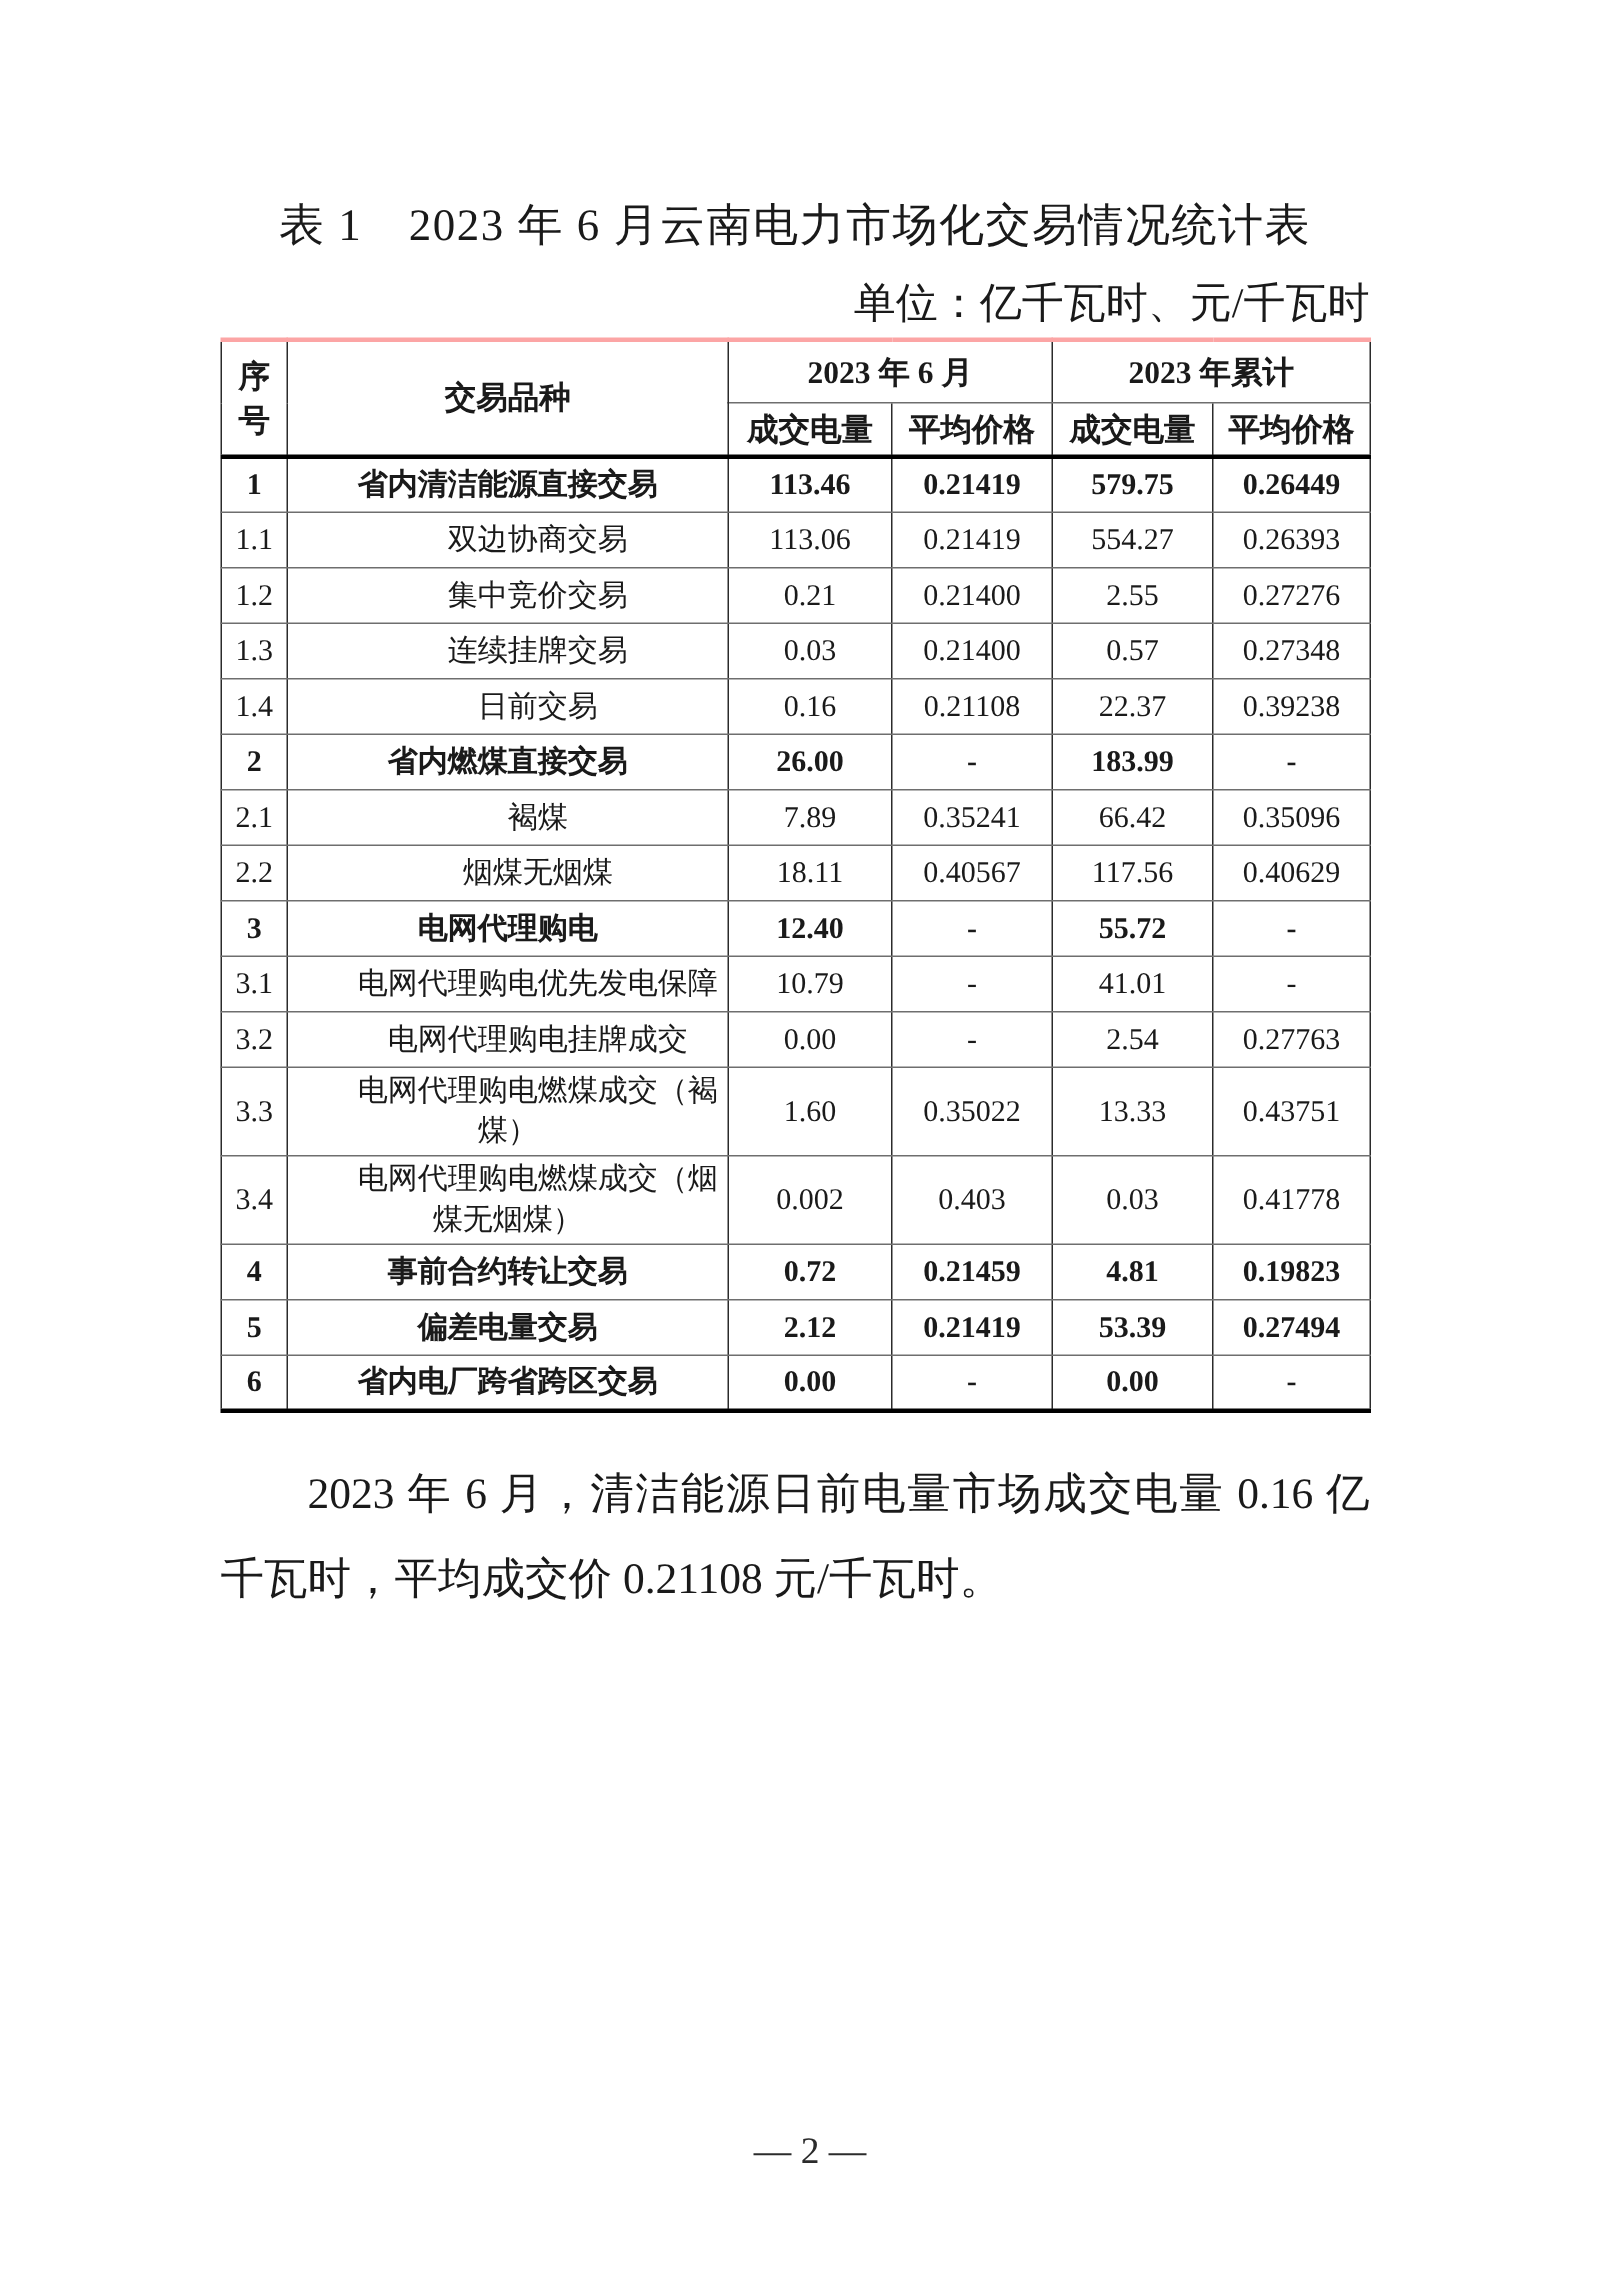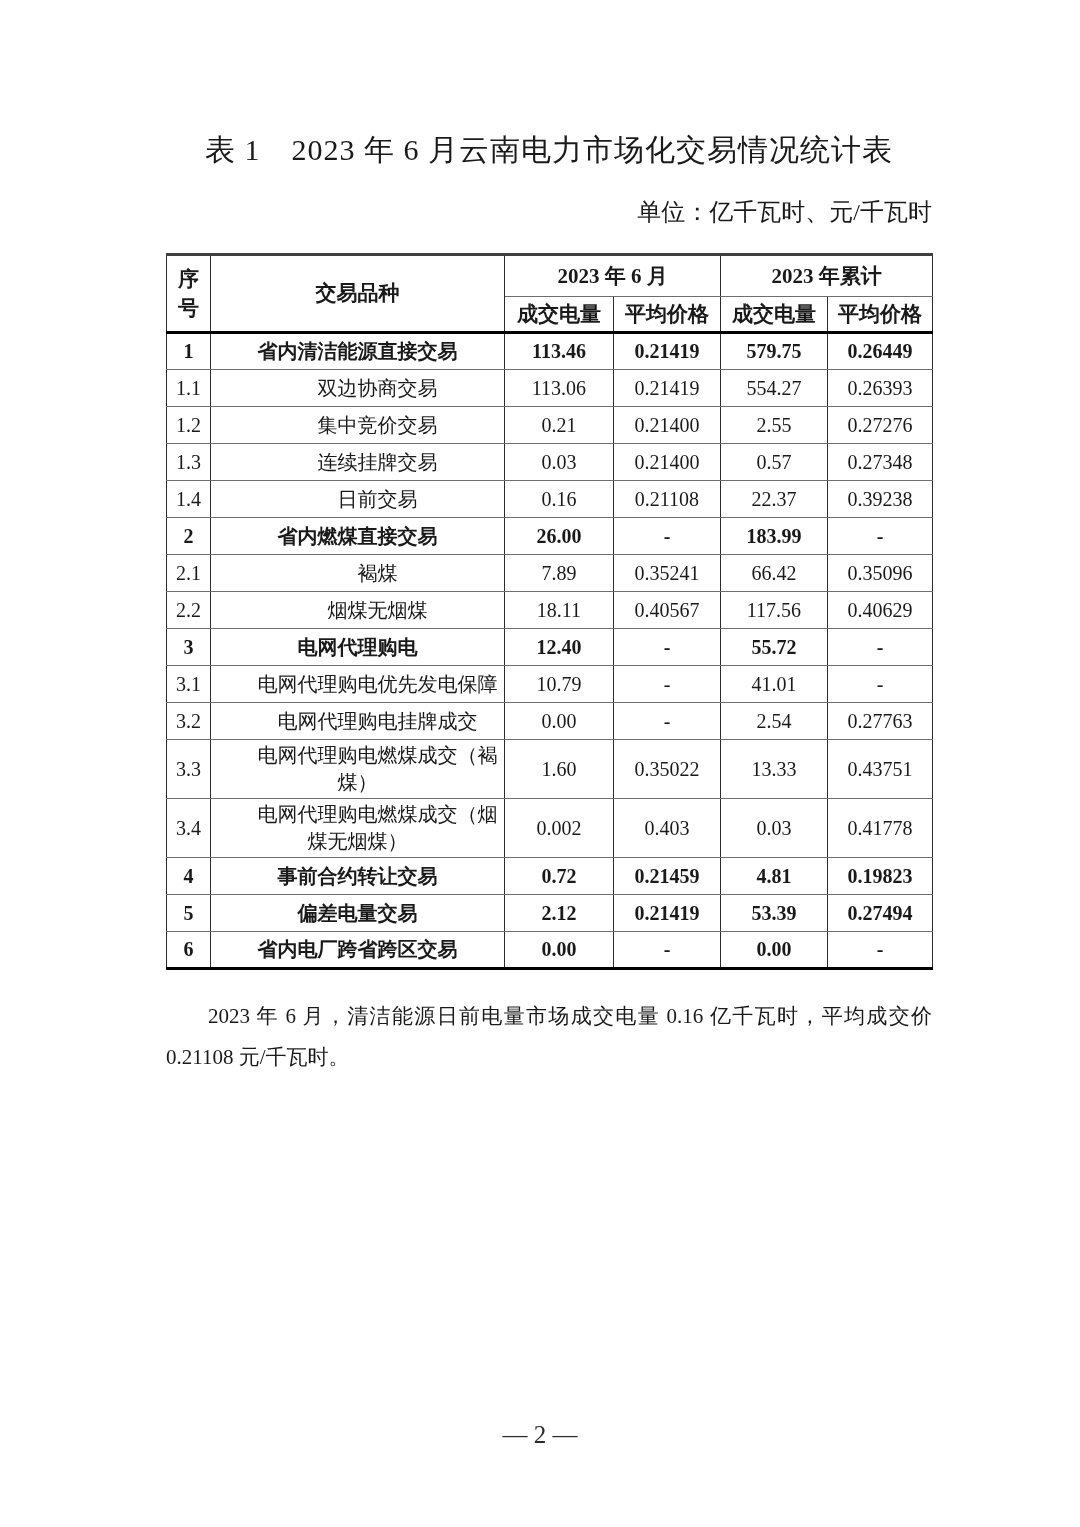--- a/index.html
+++ b/index.html
@@ -6,43 +6,43 @@
   html, body { background: #ffffff; }
   body {
     width: 1080px;
     height: 1527px;
     position: relative;
     font-family: "Liberation Serif", "DejaVu Serif", serif;
     color: #1a1a1a;
   }
   .content {
     position: absolute;
-    left: 166px;
+    left: 147px;
     top: 0;
     width: 766px;
     font-family: Liberation Serif, serif;
   }
   .doc-title {
     margin-top: 130px;
     text-align: center;
     font-size: 30px;
     font-weight: normal;
     letter-spacing: 1px;
     white-space: nowrap;
   }
   .unit-note {
-    margin-top: 25px;
+    margin-top: 12px;
     text-align: right;
-    font-size: 24px;
+    font-size: 28px;
   }
   table.stats {
-    margin-top: 25px;
+    margin-top: 4px;
     width: 766px;
     border-collapse: collapse;
-    border-top: 3px solid #404040;
+    border-top: 3px solid #fca5a5;
     border-bottom: 3px solid #000;
     table-layout: fixed;
   }
   table.stats th, table.stats td {
     border-left: 1px solid #2b2b2b;
     border-right: 1px solid #2b2b2b;
     border-top: 1px solid #6e6e6e;
     border-bottom: 1px solid #6e6e6e;
     font-size: 20px;
     text-align: center;
@@ -57,21 +57,21 @@
   table.stats tbody td { height: 37px; }
   td.c-name {
     text-align: left;
     padding-left: 3px;
     padding-right: 3px;
   }
   td.c-name.indent { text-indent: 2em; }
   tr.bold-row td { font-weight: bold; }
   .body-paragraph {
     margin-top: 26px;
-    font-size: 21px;
+    font-size: 29px;
     line-height: 1.95;
     text-align: justify;
     text-indent: 2em;
   }
   .page-footer {
     position: absolute;
     left: 0;
     width: 1080px;
     bottom: 78px;
     text-align: center;

